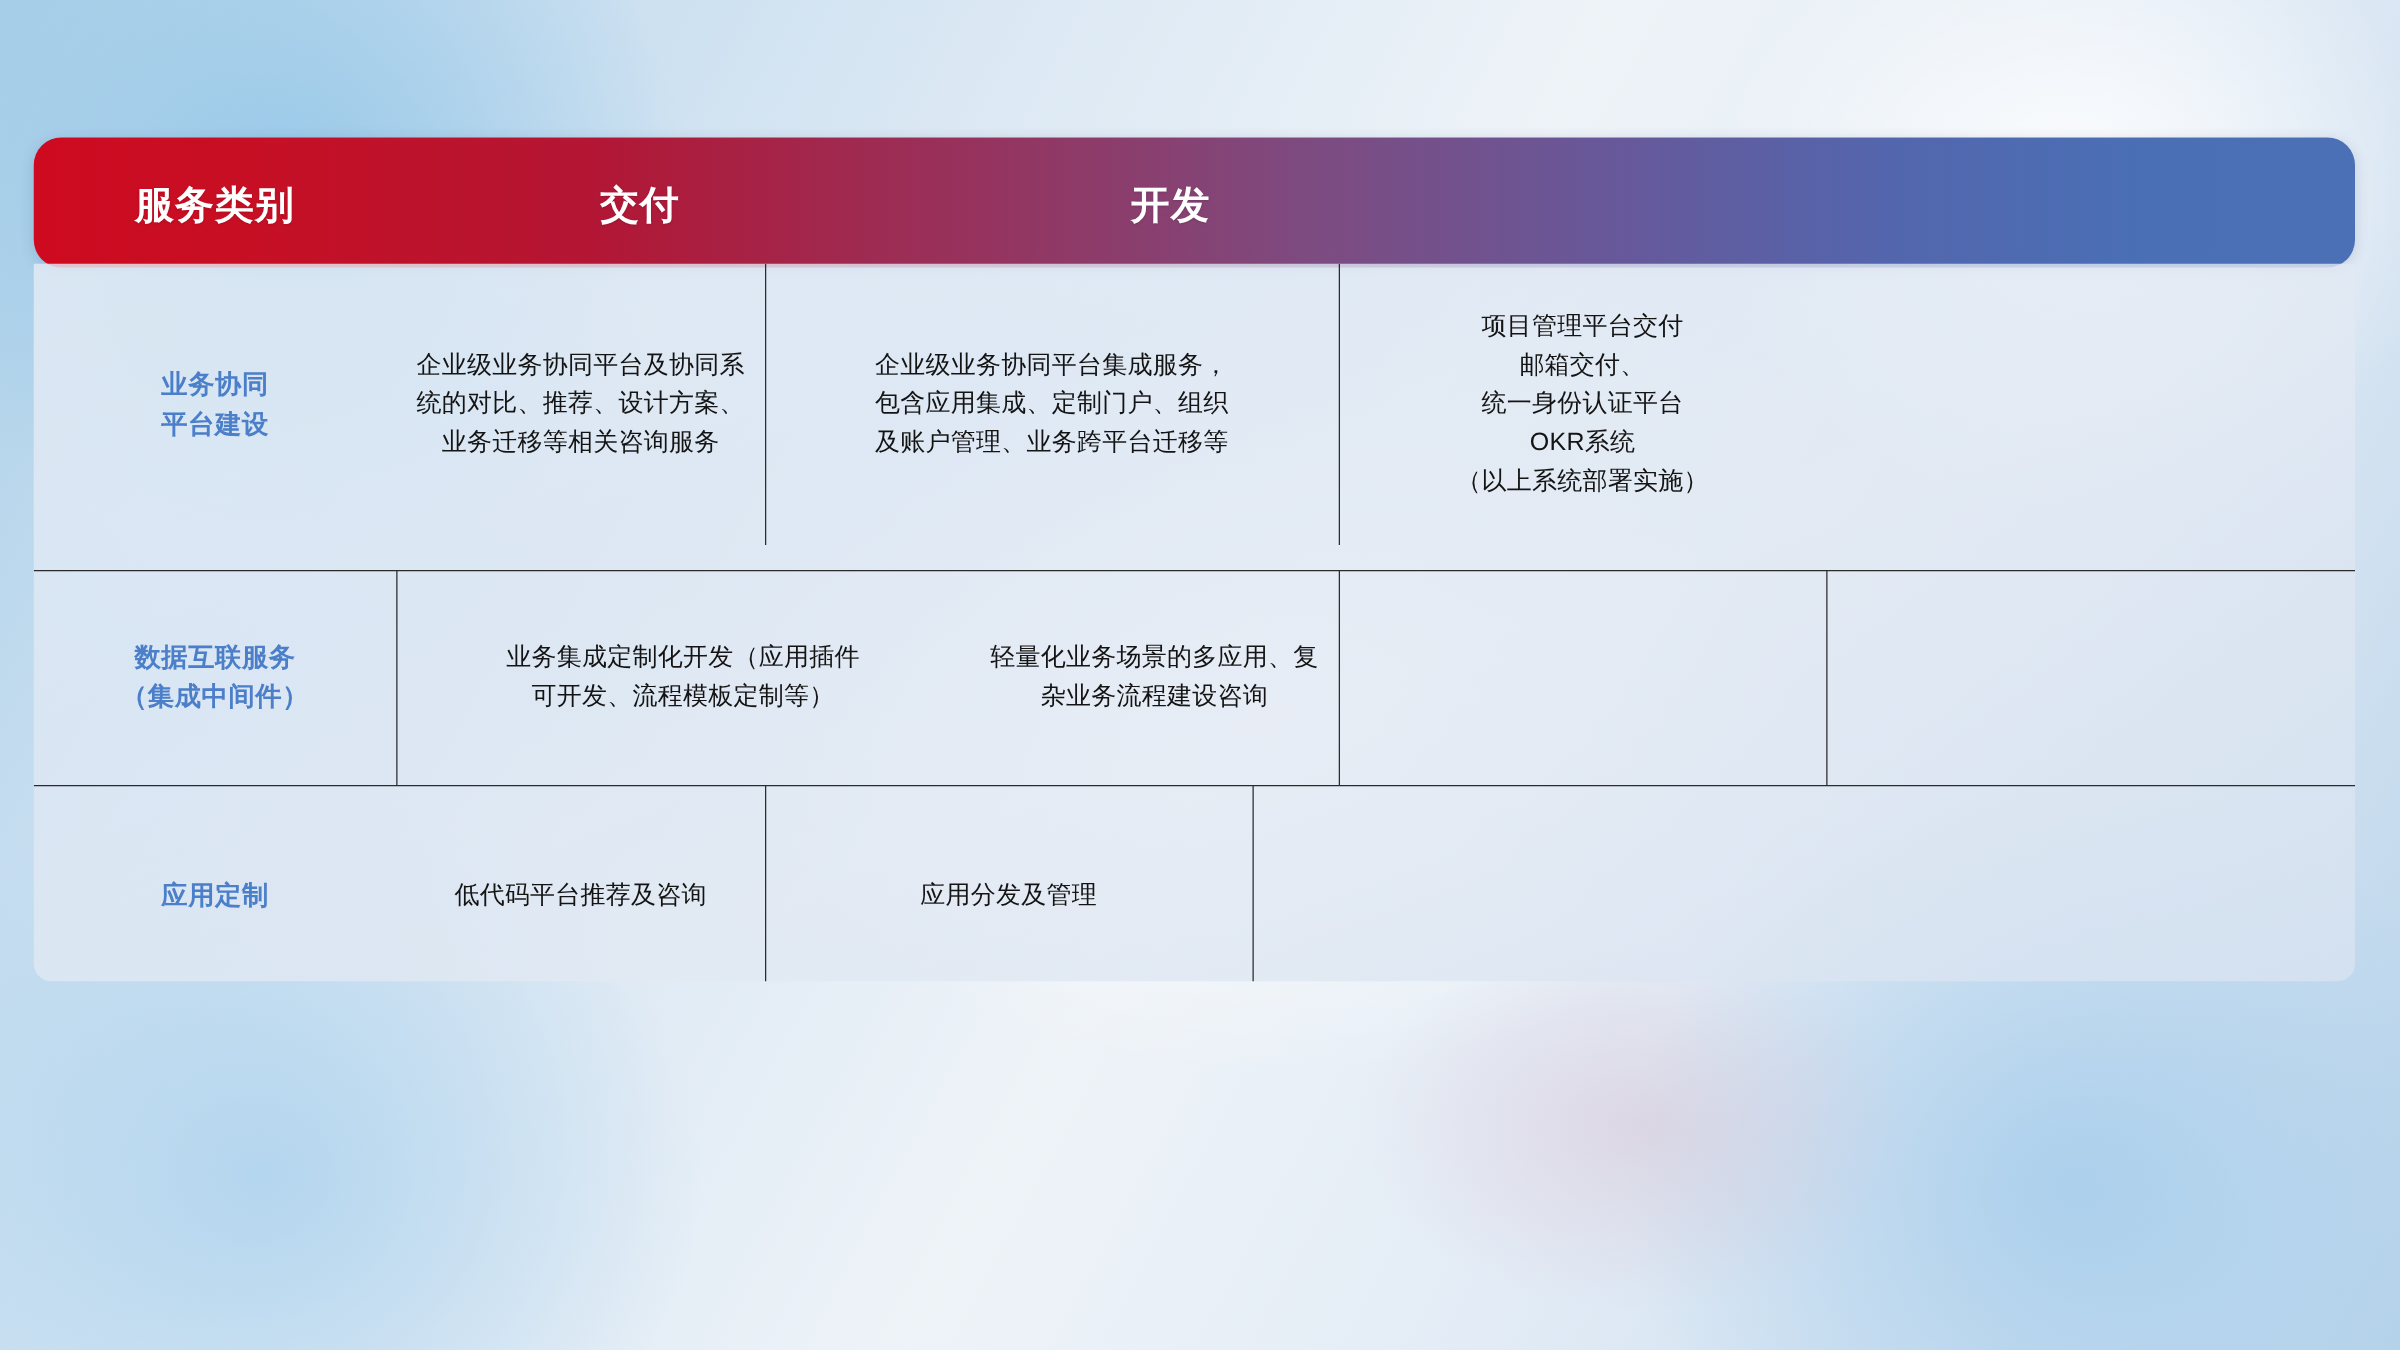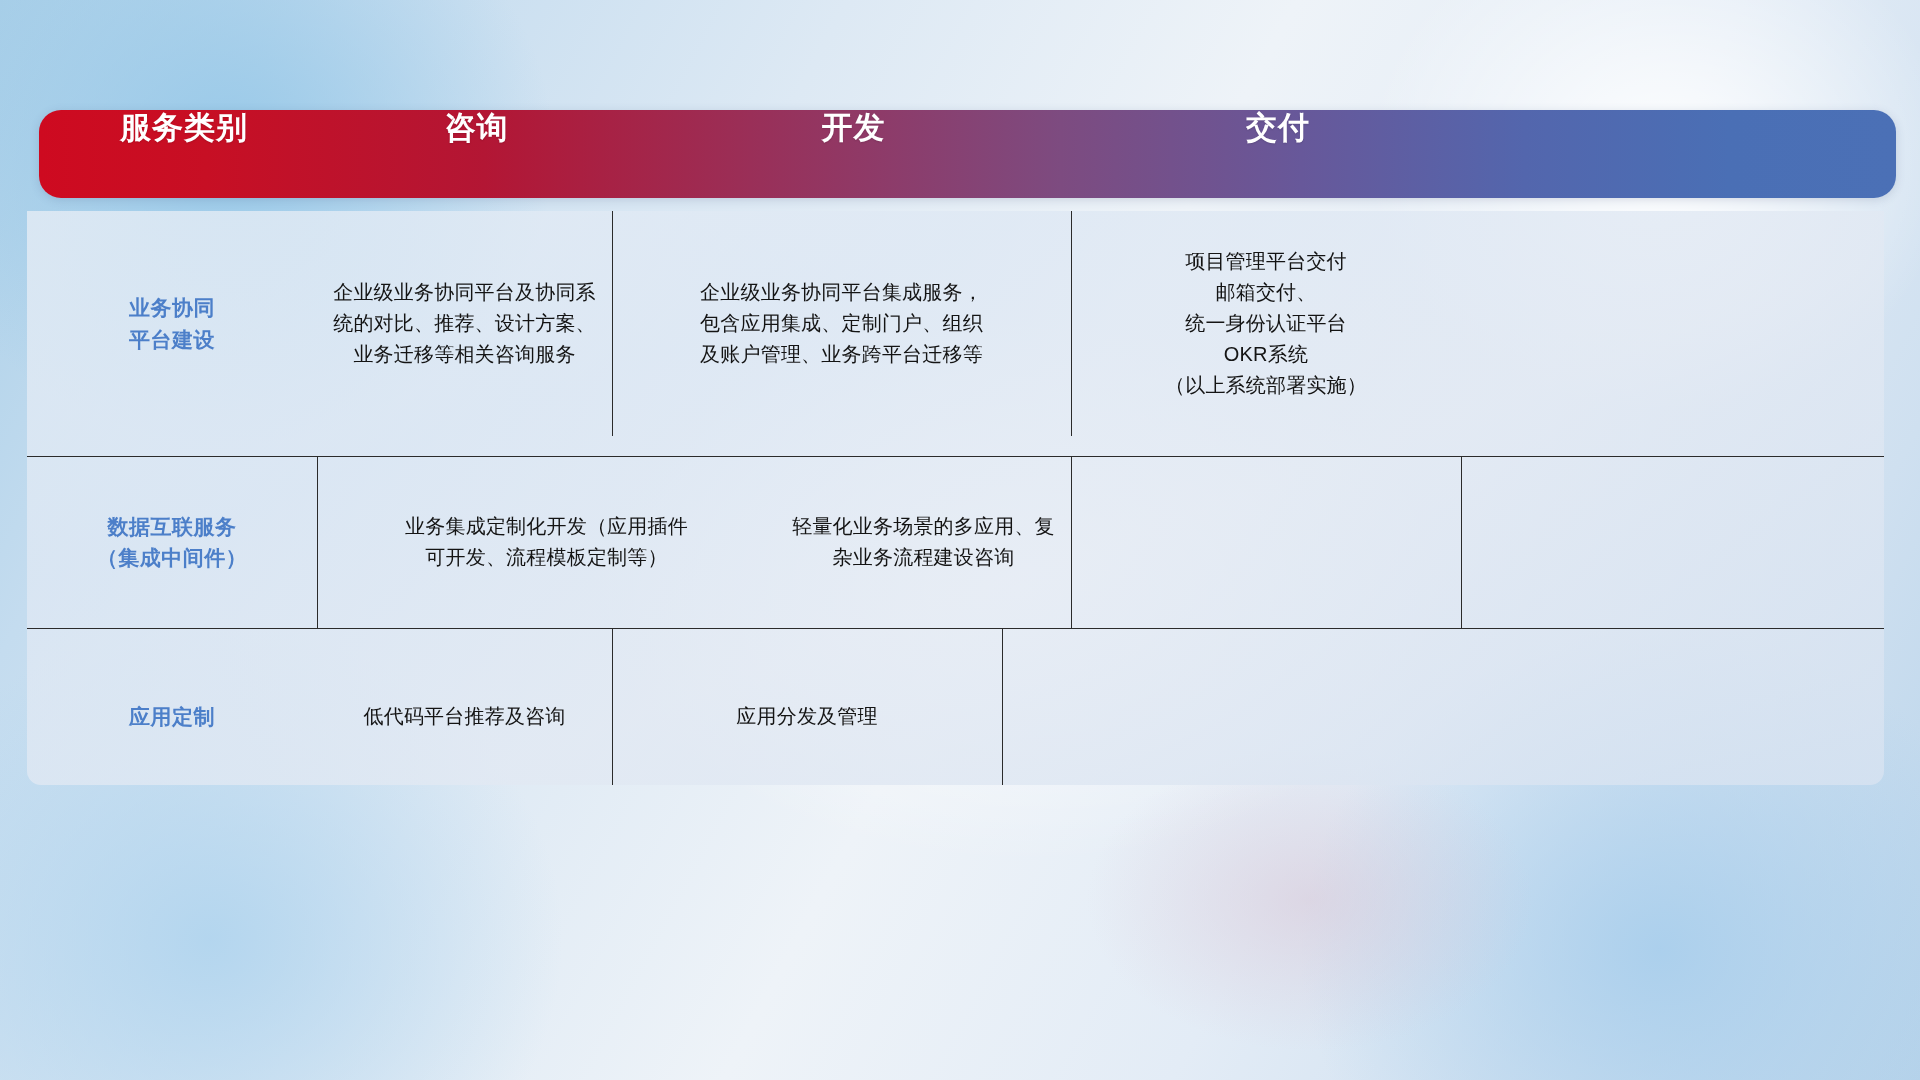--- a/index.html
+++ b/index.html
@@ -72,36 +72,36 @@
     position: absolute;
     left: 27px;
     top: 110px;
     width: 1857px;
     height: 675px;
   }
 
   
   #table-header {
     position: absolute;
-    left: 12px; top: 0;
-    width: 1857px;
-    height: 88px;
+    left: 0; top: 0;
+    width: 1857px;
+    height: 104px;
     border-radius: 22px;
     background: linear-gradient(90deg,
       #ce0a20 0%,
       #c70f24 9%,
       #b31634 24%,
       #97325c 40%,
       #7d4b80 55%,
       #67589a 68%,
       #5366ad 80%,
       #4a6fb5 91%,
       #4b70b6 100%);
     display: flex;
-    align-items: flex-start;
+    align-items: center;
     box-shadow: 0 2px 10px rgba(60,80,120,0.18);
   }
   .hcell {
     color: #ffffff;
     font-size: 31px;
     font-weight: bold;
     text-align: center;
     letter-spacing: 1px;
     text-shadow: 0 1px 2px rgba(0,0,0,0.13);
     line-height: 1;
@@ -189,23 +189,22 @@
 <div id="bg-glow-tr"></div>
 <div id="bg-glow-c"></div>
 <div id="bg-glow-bl"></div>
 <div id="bg-glow-br"></div>
 <div id="bg-glow-pink"></div>
 
 <div id="table-wrap">
 
   <div id="table-header">
     <div class="hcell c-cat">服务类别</div>
-    <div class="hcell c-con">咨询</div>
+    <div class="hcell c-del">交付</div>
     <div class="hcell c-dev">开发</div>
-    <div class="hcell c-del">交付</div>
   </div>
 
   <div id="table-body">
 
     <div class="row row-1">
       <div class="cell c-cat">
         <span class="cat-label">业务协同
 平台建设</span>
       </div>
       <div class="cell c-con">

